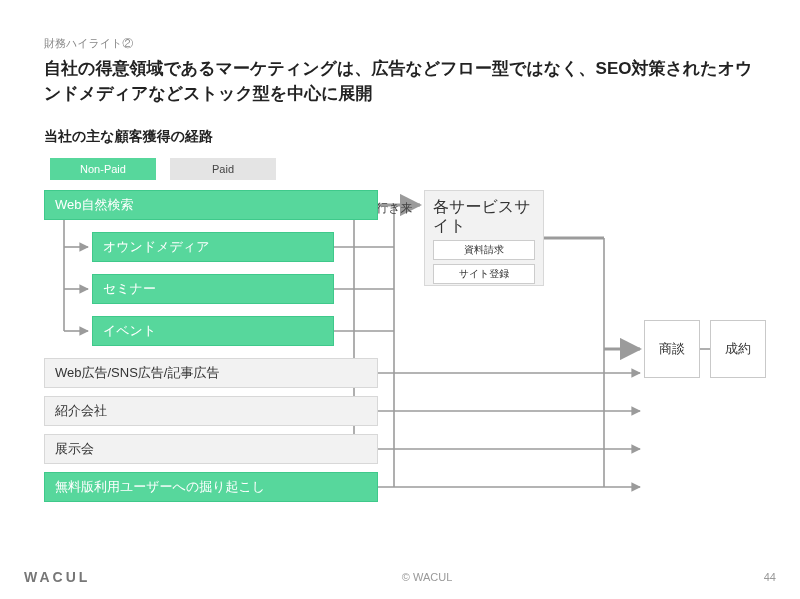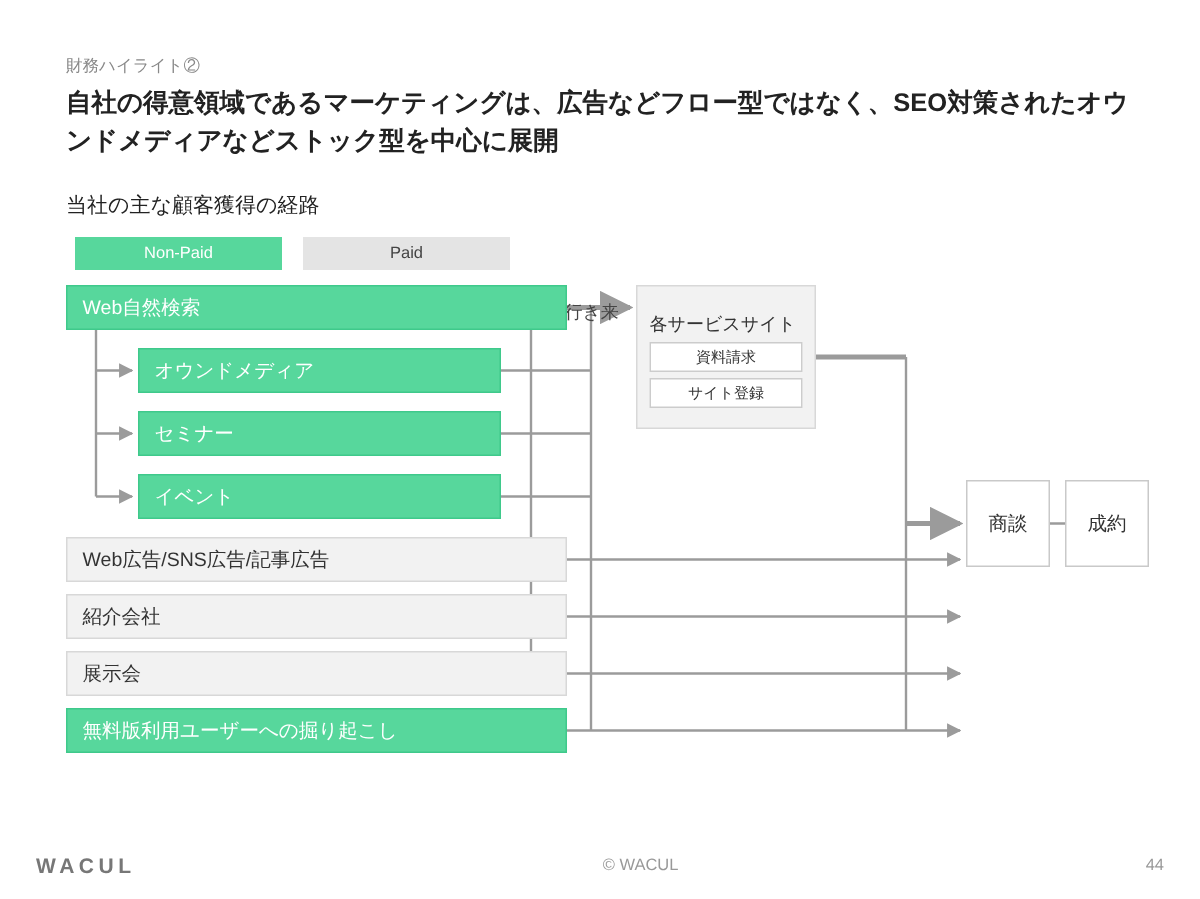--- a/index.html
+++ b/index.html
@@ -1,39 +1,39 @@
 <!DOCTYPE html>
 <html><head>
 <meta charset="utf-8">
 <style>
   * { box-sizing: border-box; margin: 0; padding: 0; }
   html, body { width: 800px; height: 599px; font-family: "Hiragino Sans", "Meiryo", sans-serif; background: #fff; color: #333; }
   .slide { position: relative; width: 800px; height: 599px; padding: 36px 44px 0 44px; }
   .kicker { font-size: 11px; color: #888; margin-bottom: 6px; }
   .title { font-size: 17px; font-weight: 700; line-height: 1.45; color: #222; margin-bottom: 22px; }
-  .subtitle { font-size: 14px; font-weight: 400; color: #222; margin-bottom: 12px; }
+  .subtitle { font-size: 14px; font-weight: 700; color: #222; margin-bottom: 12px; }
 
   .legend { display: flex; gap: 14px; margin-left: 6px; margin-bottom: 10px; }
-  .legend .pill { width: 138px; height: 22px; display:flex; align-items:center; justify-content:center; font-size: 11px; color:#444; }
+  .legend .pill { width: 106px; height: 22px; display:flex; align-items:center; justify-content:center; font-size: 11px; color:#444; }
   .pill.nonpaid { background:#57d79c; color:#fff; }
   .pill.paid { background:#e4e4e4; }
 
   .flow { position: relative; height: 340px; }
   .box { position:absolute; display:flex; align-items:center; padding:0 10px; font-size:13px; border:1px solid transparent; }
   .box.green { background:#57d79c; color:#fff; border-color:#3fc98b; }
   .box.gray  { background:#f2f2f2; color:#333; border-color:#d8d8d8; }
   .box.plain { background:#fff; color:#333; border:1px solid #c9c9c9; justify-content:center; }
 
   
   .c0 { left:0; width:334px; height:30px; }
   .c1 { left:48px; width:242px; height:30px; }
 
   
   .svc  { left:380px; top:0;  width:120px; height:96px; background:#f2f2f2; border:1px solid #d8d8d8; font-size:12px; color:#333; padding:6px 8px; position:absolute; }
-  .svc .hdr { font-size:12px; margin-bottom:4px; line-height:1.2;margin-top:12px; }
+  .svc .hdr { font-size:16px; margin-bottom:4px; line-height:1.2; }
   .svc .chip { background:#fff; border:1px solid #ccc; font-size:10px; height:20px; display:flex; align-items:center; justify-content:center; margin-top:4px; }
 
   .shodan { left:600px; top:130px; width:56px; height:58px; }
   .seiyaku{ left:666px; top:130px; width:56px; height:58px; }
 
   .footer { position:absolute; left:0; right:0; bottom:14px; display:flex; align-items:center; justify-content:space-between; padding:0 24px; font-size:11px; color:#999; }
   .logo { letter-spacing:3px; font-weight:600; color:#777; font-size:14px; }
 
   .vlabel { position:absolute; left:296px; top:10px; font-size:12px; color:#444; }
 </style>

